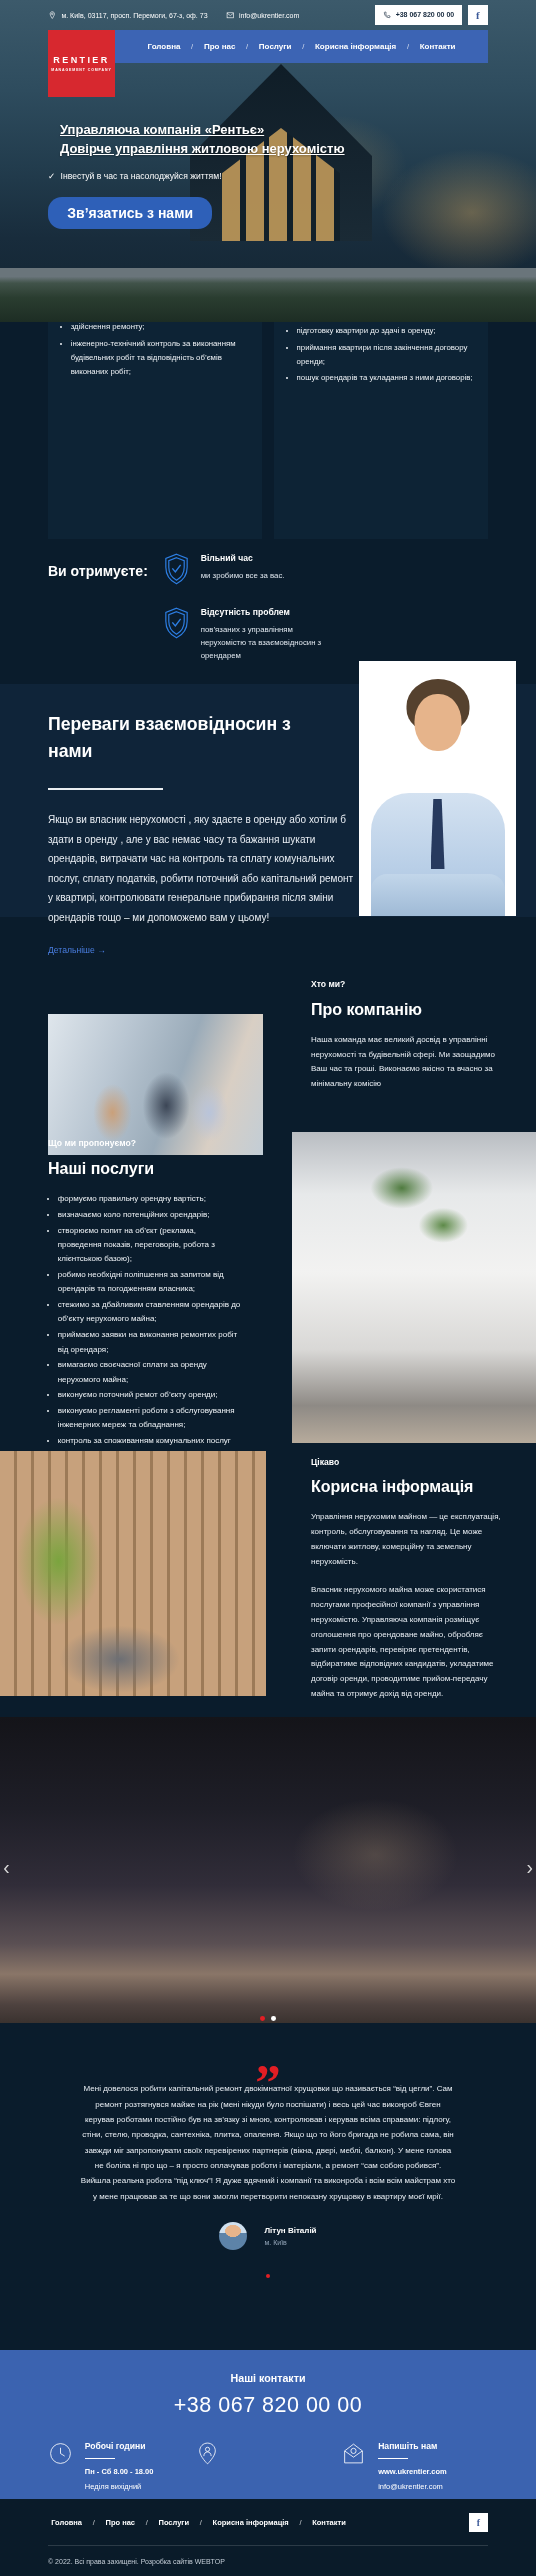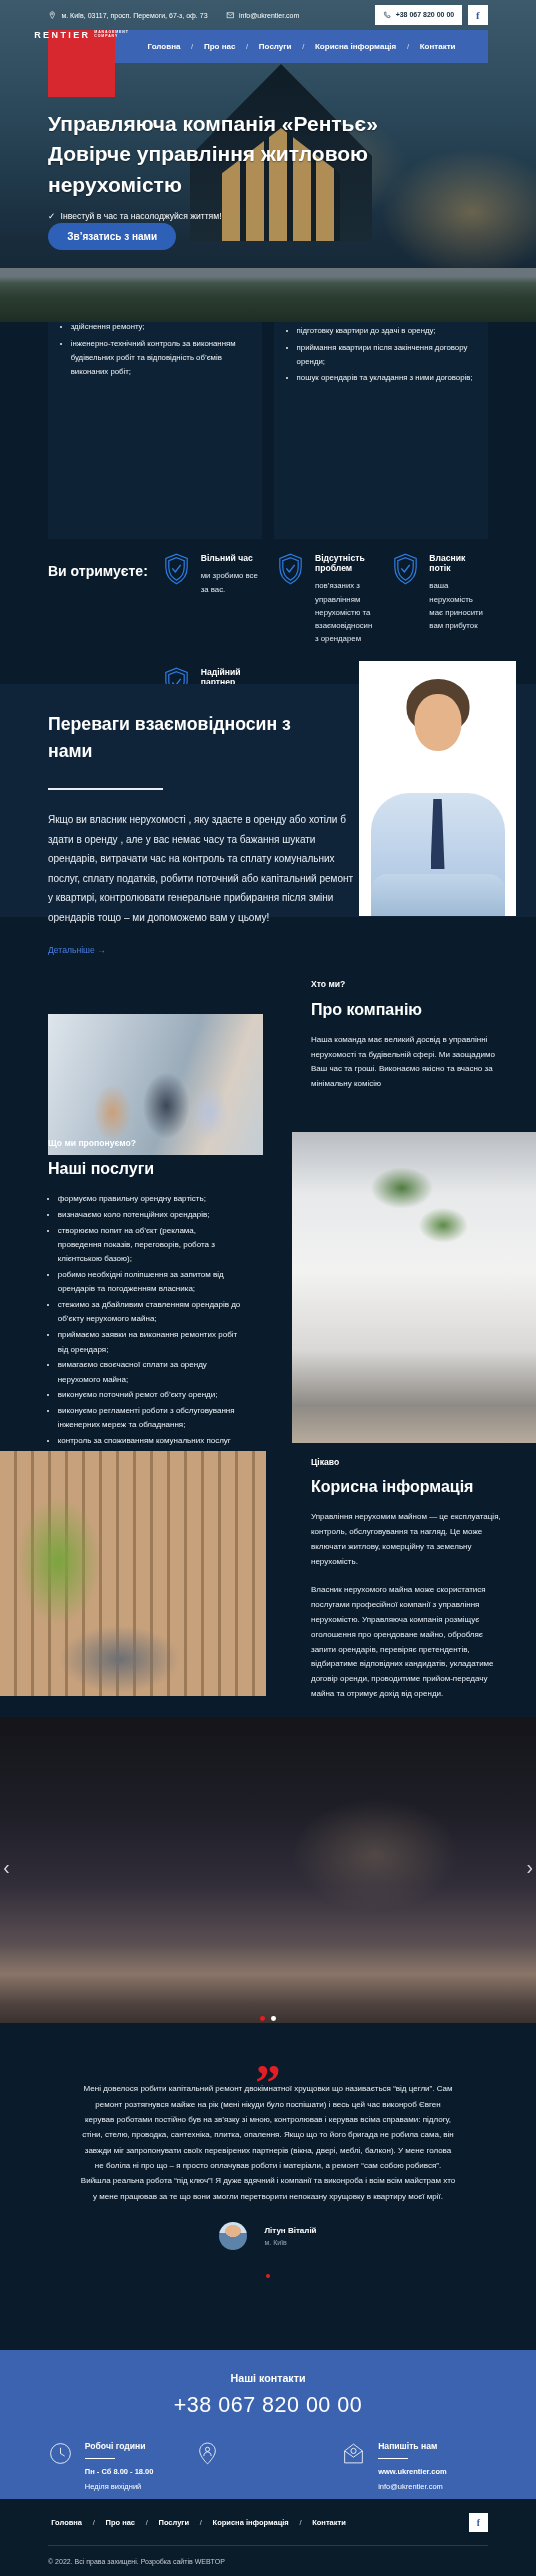--- a/index.html
+++ b/index.html
@@ -33,55 +33,55 @@
   .tb-item svg { width:8.6px; height:8.6px; stroke:#fff; fill:none; stroke-width:1.8; }
   .topbar-right { margin-left:auto; display:flex; align-items:center; gap:5.4px; }
   .phone-btn { background:#fff; color:#16293d; font-weight:bold; font-size:7px;
     padding:5.9px 8px; display:flex; align-items:center; gap:4.8px; cursor:pointer; }
   .phone-btn svg { width:8px; height:8px; stroke:#16293d; fill:none; stroke-width:1.8; }
   .fb-btn { background:#fff; width:20.4px; height:20.4px; display:flex; align-items:center;
     justify-content:center; color:#3b5998; font-weight:bold; font-size:10.7px;
     font-family:"Liberation Serif", serif; cursor:pointer; }
 
   .logo { position:absolute; left:48px; top:30px; width:67px; height:67px; background:#d7282f;
-    z-index:6; display:flex; align-items:flex-start; justify-content:center; gap:3.8px; }
+    z-index:6; display:flex; flex-direction:column; align-items:center; justify-content:center; gap:3.8px; }
   .logo-name { font-size:9px; font-weight:bold; letter-spacing:2.4px; }
   .logo-sub { font-size:3.5px; font-weight:bold; letter-spacing:0.9px; }
 
   .navbar { position:relative; z-index:5; margin-left:115px; margin-right:48px; height:33px;
     background:#3c64b4; display:flex; align-items:center; justify-content:center; gap:7.5px; }
   .nav-link { color:#fff; text-decoration:none; font-size:8px; font-weight:bold; padding:2.1px 3.2px;text-align:center; }
   .nav-sep { opacity:.75; font-size:7.5px; }
 
   .hero-content { position:relative; z-index:4; padding:46px 48px 0; }
-  .hero-title { margin:0; font-size:21px; font-weight:bold; line-height:1.45;
-    text-shadow:0 0.5px 1.6px rgba(0,0,0,.4); }
+  .hero-title { margin:12px; font-size:13px; font-weight:bold; line-height:1.45;
+    text-shadow:0 0.5px 1.6px rgba(0,0,0,.4);text-decoration:underline; }
   .hero-tagline { margin-top:10.7px; font-size:8.6px; display:flex; gap:5.4px; align-items:center; }
-  .cta-btn { margin-top:2px; display:inline-block; background:#2e60b8; color:#fff; border:none;
-    border-radius:14px; padding:8px 19.3px; font-size:10px; font-weight:bold; cursor:pointer;
+  .cta-btn { margin-top:16px; display:inline-block; background:#2e60b8; color:#fff; border:none;
+    border-radius:14px; padding:8px 19.3px; font-size:14px; font-weight:bold; cursor:pointer;
     font-family:"Liberation Sans", sans-serif; }
 
   
   .provide { position:relative; height:217px; }
   .cards { position:relative; top:-46px; margin:0 48px; display:flex; gap:11.8px; height:263px; }
   .card { flex:1; background:#0d2335; display:flex; flex-direction:row; }
   .card-body { padding:17px 13px 7.5px; }
   .card-body.offset { padding-top:48px; }
   .card-title { font-size:10.7px; font-weight:bold; margin:0 0 15px; }
   .card ul { margin:0; padding-left:9.7px; }
   .card li { font-size:7.8px; line-height:1.8; margin-bottom:2.7px; color:#eef2f6; }
   .card-img { margin-top:auto; height:100px; }
   .img-renovation { background:linear-gradient(100deg,#8d8a88,#a65048 22%,#7e3f39 38%,#d8d4d0 52%,#efece9 74%,#cac5c0); }
   .img-kitchen { background:linear-gradient(180deg,#1f1f22 0%,#3a3a3d 12%,#efefed 32%,#fafaf8 56%,#d8d5d1 82%,#bdb9b4); }
   .img-meeting { background:linear-gradient(115deg,#e8eef3,#c3d2de 32%,#9eb0bf 52%,#cbb79f 68%,#8a97a6); }
 
   
   .benefits { height:145px; display:flex; padding:14px 48px 0; }
   .benefits-title { width:115px; font-size:14px; font-weight:bold; line-height:1.45; padding-top:7.5px; }
-  .benefits-grid { flex:1; display:grid; grid-template-columns:1fr 1fr 1fr; column-gap:18px; row-gap:21.5px; }
+  .benefits-grid { flex:1; display:grid; grid-template-columns:1fr; column-gap:18px; row-gap:21.5px; }
   .benefit { display:flex; gap:10.7px; }
   .benefit svg { width:27px; height:32px; flex:none; }
   .benefit-title { font-size:8.6px; font-weight:bold; margin-bottom:6.4px; }
   .benefit-text { font-size:7.8px; line-height:1.7; color:#dfe6ee; max-width:137px; }
 
   
   .advantages { position:relative; height:233px; background:#0f2439; }
   .adv-inner { padding:27px 0 0 48px; width:322px; }
   .adv-title { margin:0; font-size:17.7px; font-weight:bold; line-height:1.55; }
   .adv-divider { width:115px; height:1.6px; background:#e9edf1; margin:22.5px 0 20.4px; }

